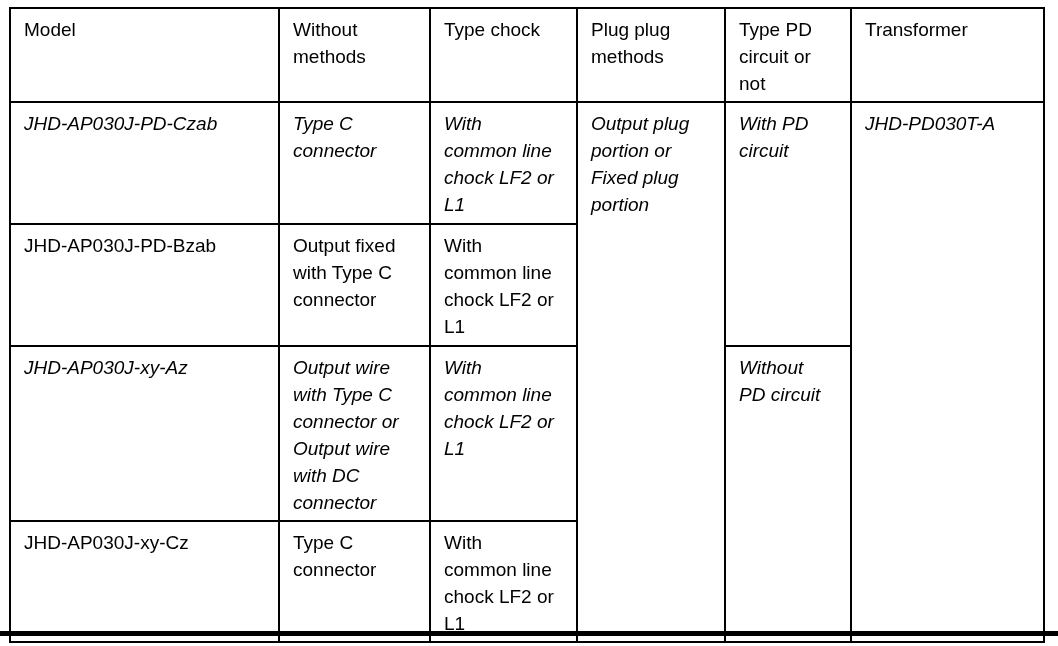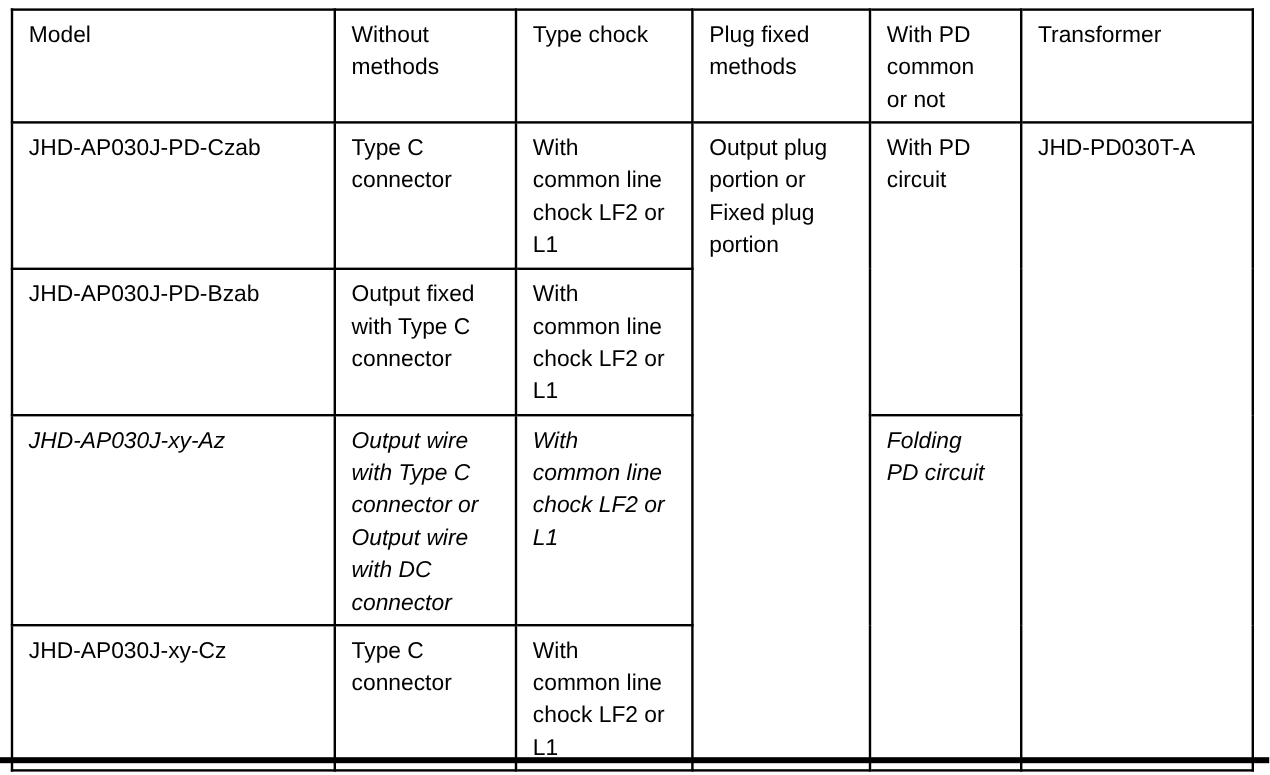--- a/index.html
+++ b/index.html
@@ -36,21 +36,21 @@
     overflow: hidden;
     word-spacing: normal;
   }
   col.c1 { width: 269px; }
   col.c2 { width: 151px; }
   col.c3 { width: 147px; }
   col.c4 { width: 148px; }
   col.c5 { width: 126px; }
   col.c6 { width: 193px; }
   tr.hdr  { height: 91px; }
-  tr.r1   { height: 122px; }
+  tr.r1   { height: 122px; font-style: italic; }
   tr.r2   { height: 122px; }
   tr.r3   { height: 172px; font-style: italic; }
   tr.r4   { height: 119px; }
   .bottom-rule {
     position: absolute;
     left: 0;
     top: 631px;
     width: 1058px;
     height: 5px;
     background: #000000;
@@ -69,22 +69,22 @@
       <col class="c4">
         <col class="c5">
         <col class="c6">
     </colgroup>
 
     <tbody>
         <tr class="hdr">
       <th>Model</th>
       <th>Without methods</th>
       <th>Type chock</th>
-      <th>Plug fixed methods</th>
-      <th>With PD common or not</th>
+      <th>Plug plug methods</th>
+      <th>Type PD circuit or not</th>
       <th>Transformer</th>
     </tr>
 
     <tr class="r1">
       <td>JHD-AP030J-PD-Czab</td>
       <td>Type C connector</td>
       <td>With common line chock LF2 or L1</td>
       <td rowspan="4">Output plug portion or Fixed plug portion</td>
       <td rowspan="2">With PD circuit</td>
       <td rowspan="4">JHD-PD030T-A</td>
@@ -93,21 +93,21 @@
     <tr class="r2">
       <td>JHD-AP030J-PD-Bzab</td>
       <td>Output fixed with Type C connector</td>
       <td>With common line chock LF2 or L1</td>
     </tr>
 
     <tr class="r3">
       <td>JHD-AP030J-xy-Az</td>
       <td>Output wire with Type C connector or Output wire with DC connector</td>
       <td>With common line chock LF2 or L1</td>
-      <td rowspan="2">Folding PD circuit</td>
+      <td rowspan="2">Without PD circuit</td>
     </tr>
 
     <tr class="r4">
       <td>JHD-AP030J-xy-Cz</td>
       <td>Type C connector</td>
       <td>With common line chock LF2 or L1</td>
     </tr>
   </tbody>
     </table>
 

